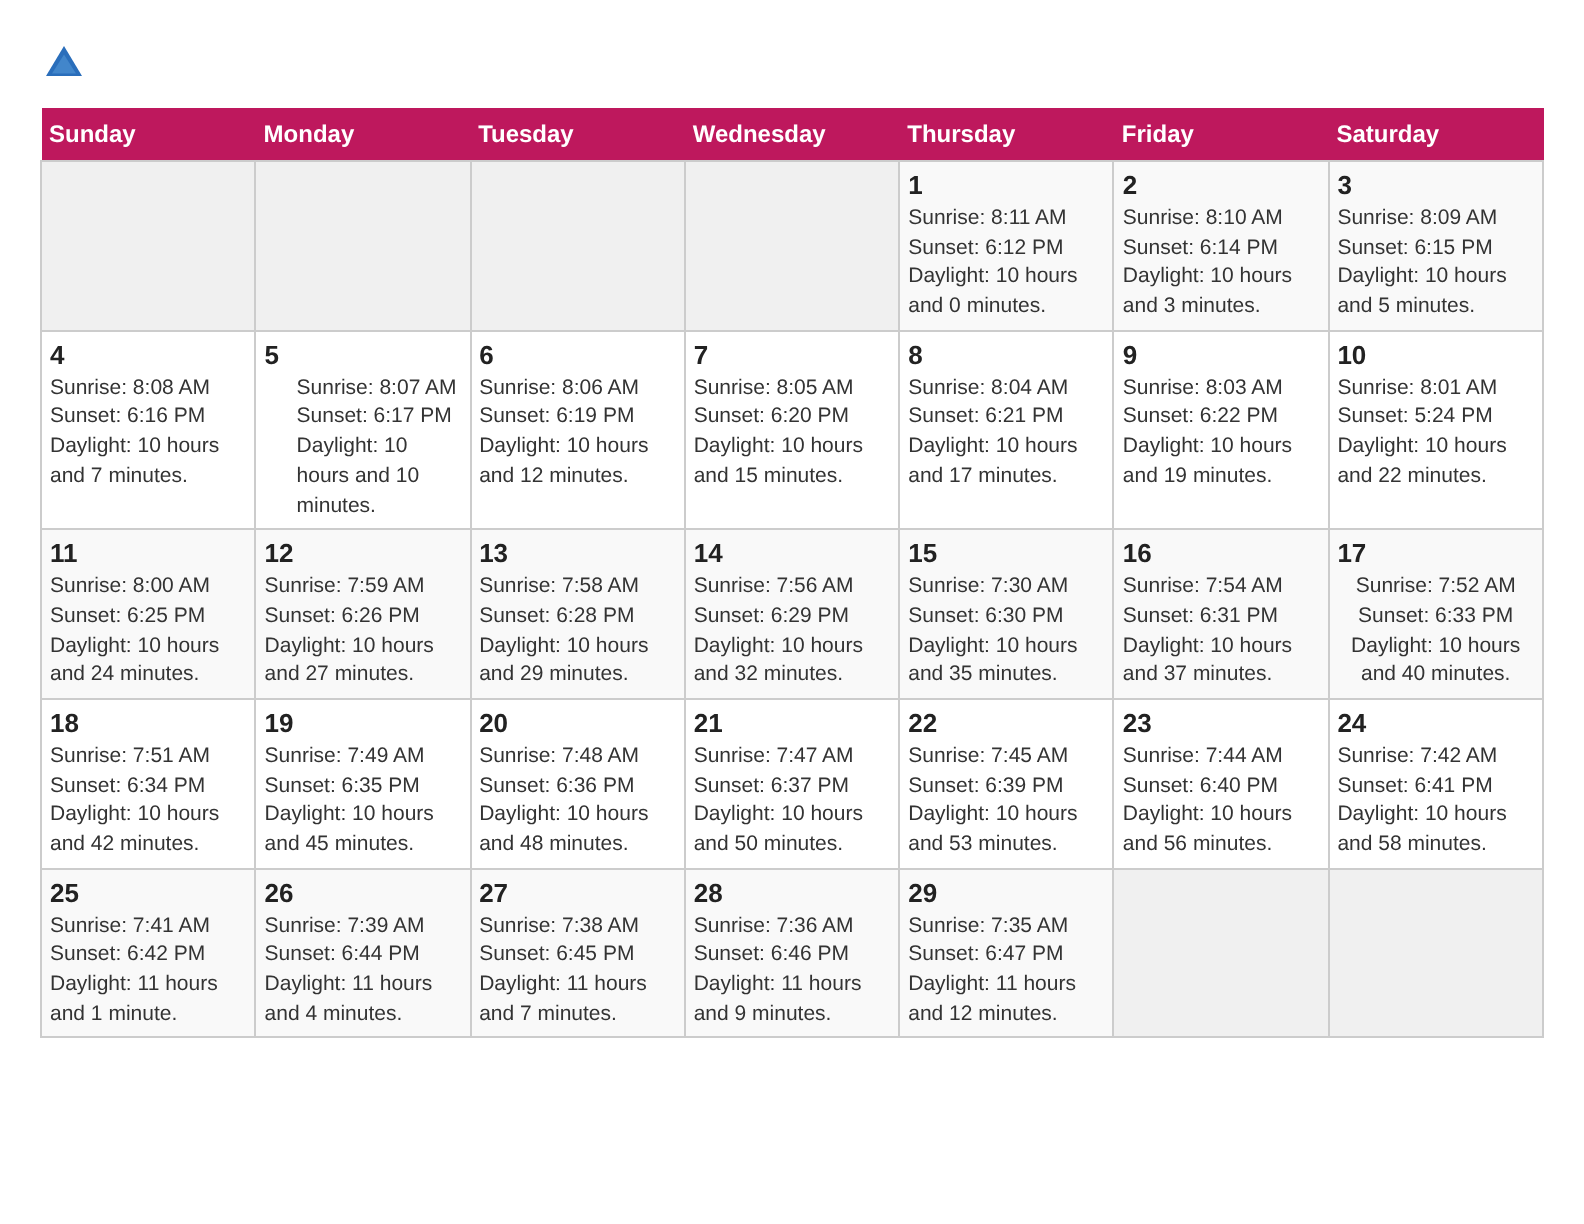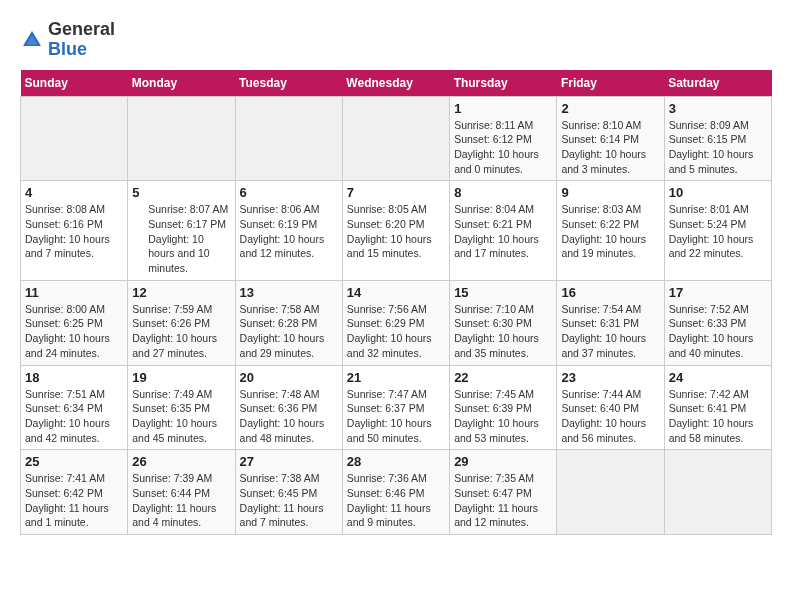--- a/index.html
+++ b/index.html
@@ -91,24 +91,20 @@
   </style>
 </head>
 <body>
 
 <div class="header">
   <div class="logo">
     <svg class="logo-icon" viewBox="0 0 40 40">
       <polygon points="20,5 35,30 5,30" fill="#2a6ebb"></polygon>
       <polygon points="20,12 30,28 10,28" fill="#5a9edb" opacity="0.5"></polygon>
     </svg>
-    <div class="logo-text">
-      <span class="logo-general">General</span>
-      <span class="logo-blue">Blue</span>
-    </div>
   </div>
   <div class="title-block">
   </div>
 </div>
 
 <table>
   <thead>
     <tr id="header-row">
         <th>Sunday</th>
         <th>Monday</th>
@@ -208,33 +204,33 @@
 Daylight: 10 hours and 29 minutes.</div>
         </td>
         <td>
           <div class="day-number">14</div>
           <div class="day-info" style="white-space: pre-line;">Sunrise: 7:56 AM
 Sunset: 6:29 PM
 Daylight: 10 hours and 32 minutes.</div>
         </td>
         <td>
           <div class="day-number">15</div>
-          <div class="day-info" style="white-space: pre-line;">Sunrise: 7:10 AM
+          <div class="day-info" style="white-space: pre-line;">Sunrise: 7:30 AM
 Sunset: 6:30 PM
 Daylight: 10 hours and 35 minutes.</div>
         </td>
         <td>
           <div class="day-number">16</div>
           <div class="day-info" style="white-space: pre-line;">Sunrise: 7:54 AM
 Sunset: 6:31 PM
 Daylight: 10 hours and 37 minutes.</div>
         </td>
         <td>
           <div class="day-number">17</div>
-          <div class="day-info" style="white-space: pre-line;">Sunrise: 7:52 AM
+          <div class="day-info" style="white-space: pre-line; text-align: center;">Sunrise: 7:52 AM
 Sunset: 6:33 PM
 Daylight: 10 hours and 40 minutes.</div>
         </td>
       </tr>
       <tr>
         <td>
           <div class="day-number">18</div>
           <div class="day-info" style="white-space: pre-line;">Sunrise: 7:51 AM
 Sunset: 6:34 PM
 Daylight: 10 hours and 42 minutes.</div>

